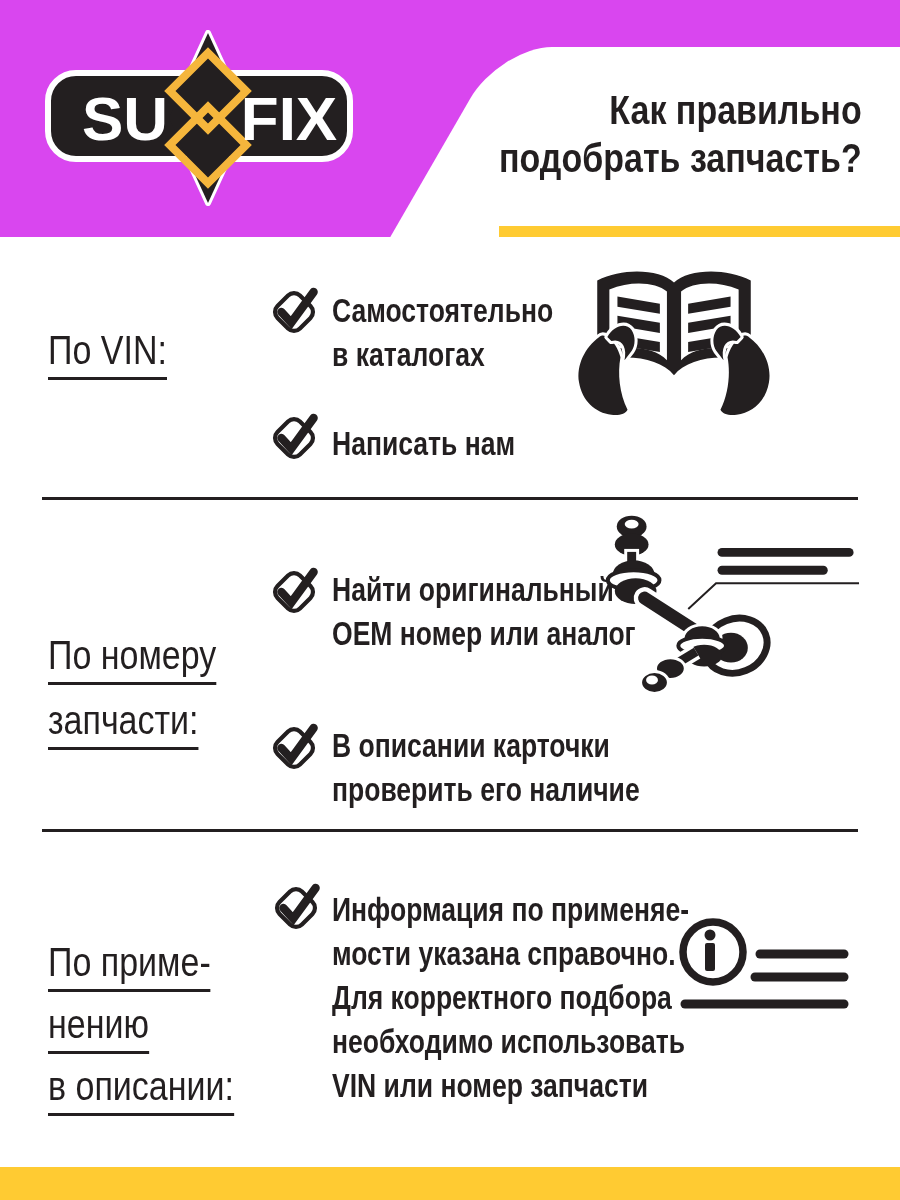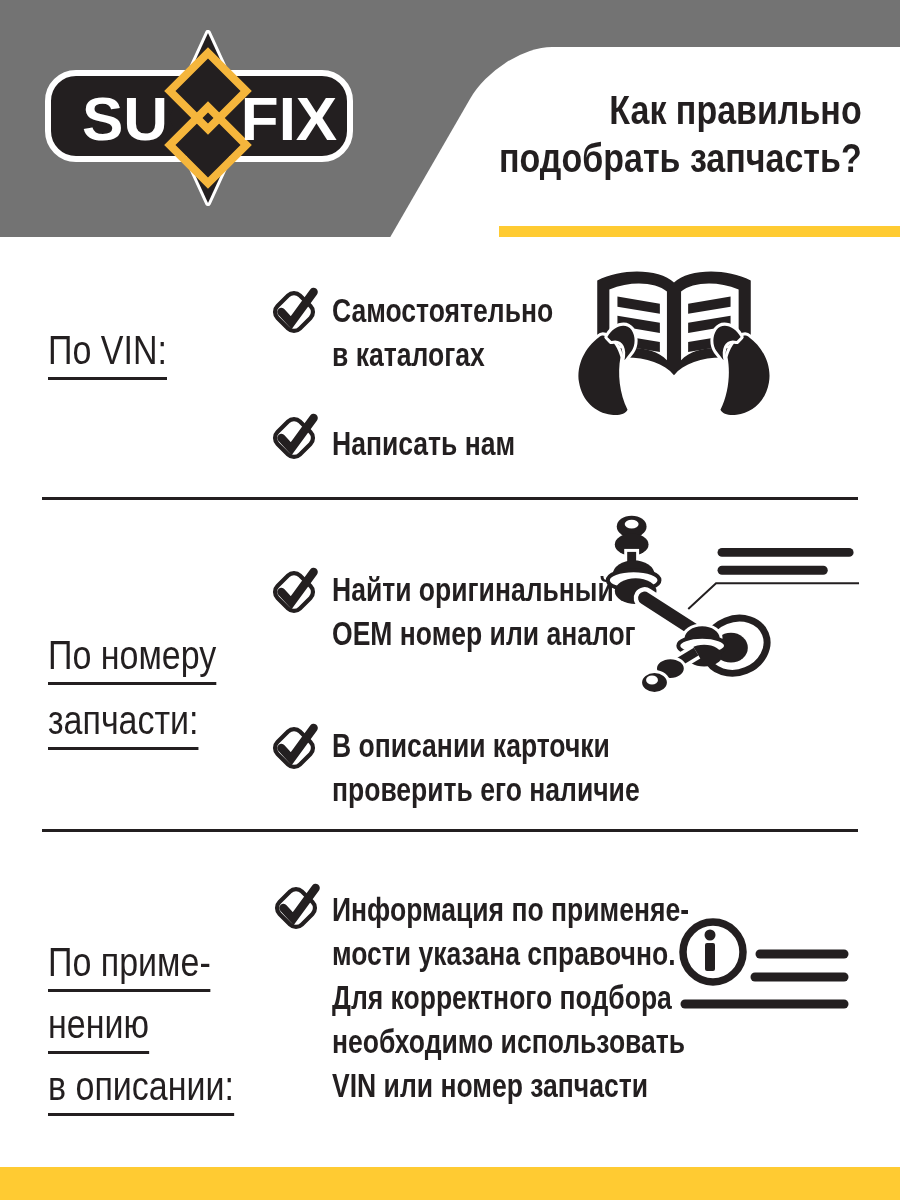--- a/index.html
+++ b/index.html
@@ -2,21 +2,21 @@
 <html><head>
 <meta charset="utf-8">
 <style>
   html,body { margin:0; padding:0; background:#e8e8e8; }
   .page {
     position:relative; width:900px; height:1200px; margin:0 auto;
     background:#ffffff; overflow:hidden;
     font-family:"Liberation Sans", sans-serif; color:#231F20;
   }
   
-  .header { position:absolute; left:0; top:0; width:900px; height:237px; background:#737373; overflow:hidden; }
+  .header { position:absolute; left:0; top:0; width:900px; height:237px; background:#d946ef; overflow:hidden; }
   .header-cut {
     position:absolute; left:500px; top:47px; width:620px; height:190px;
     background:#ffffff; border-top-left-radius:52px;
     transform:skewX(-30deg); transform-origin:0 0;
   }
   .title-bar { position:absolute; left:499px; top:226px; width:401px; height:11px; background:#FFCB32; }
   .title {
     position:absolute; top:86px; right:38px; text-align:right;
     font-weight:bold; font-size:40px; line-height:48px; color:#231F20;
     transform:scaleX(0.85); transform-origin:100% 0; white-space:nowrap;

